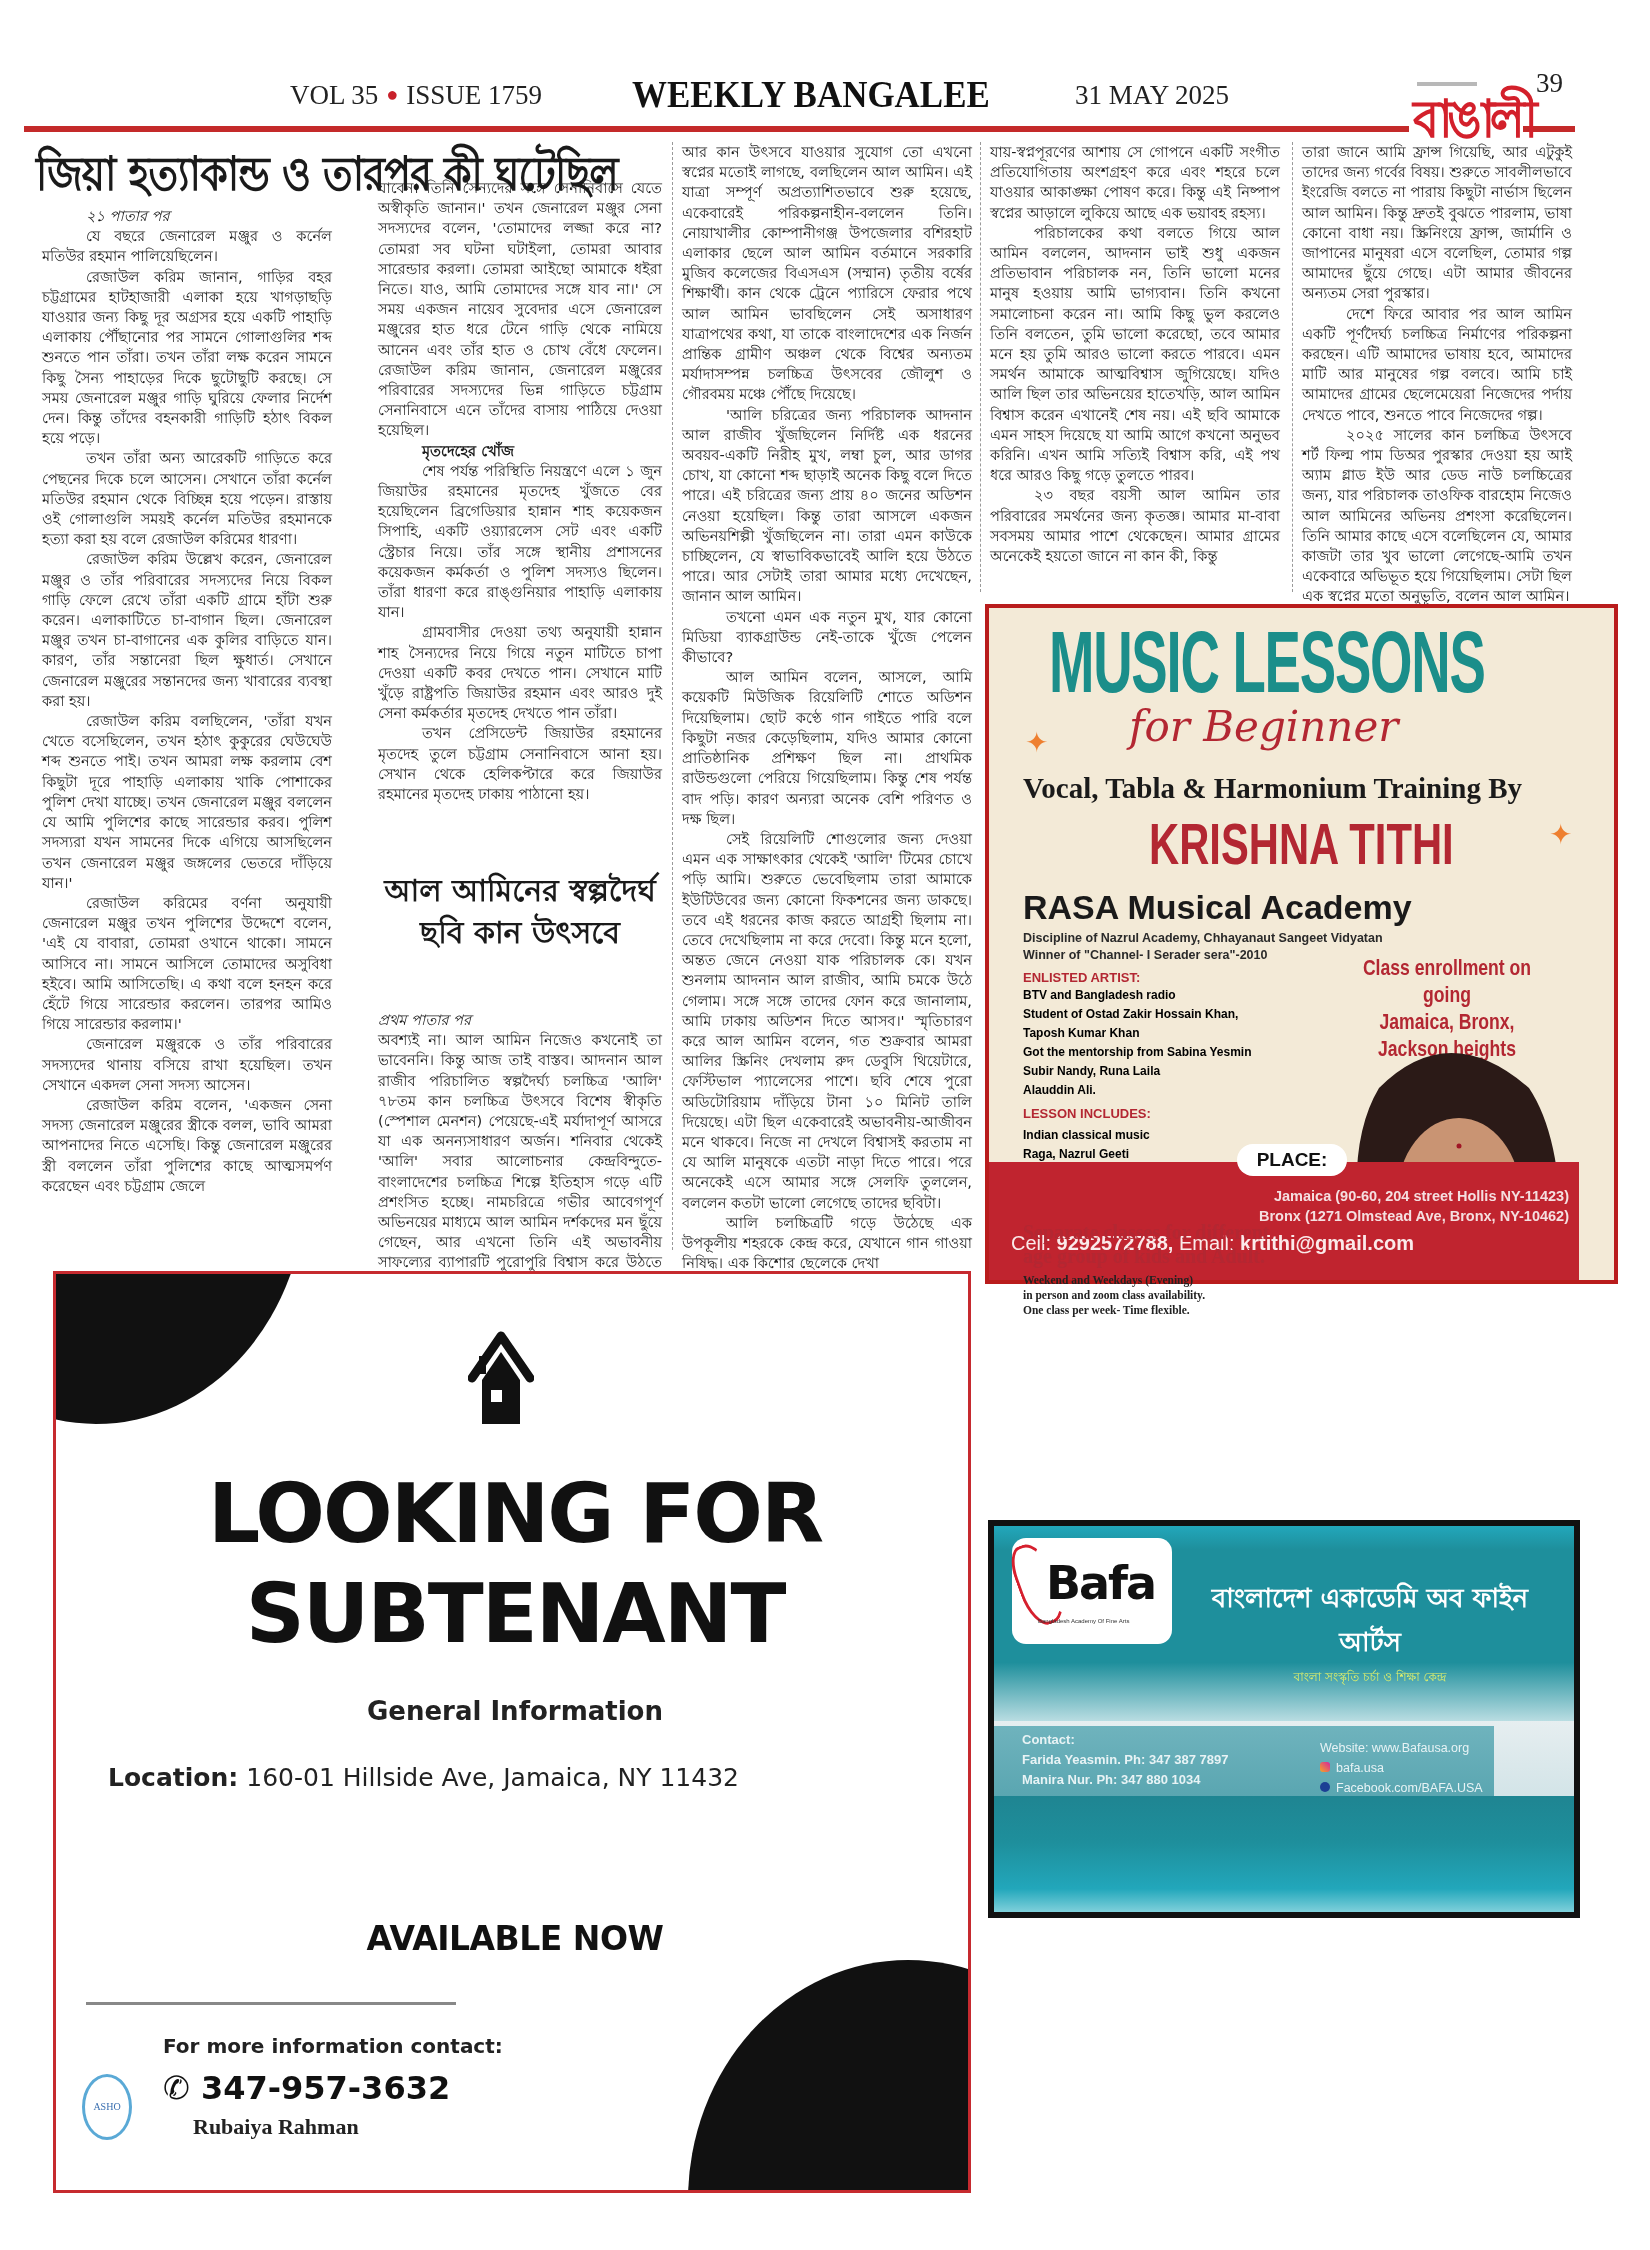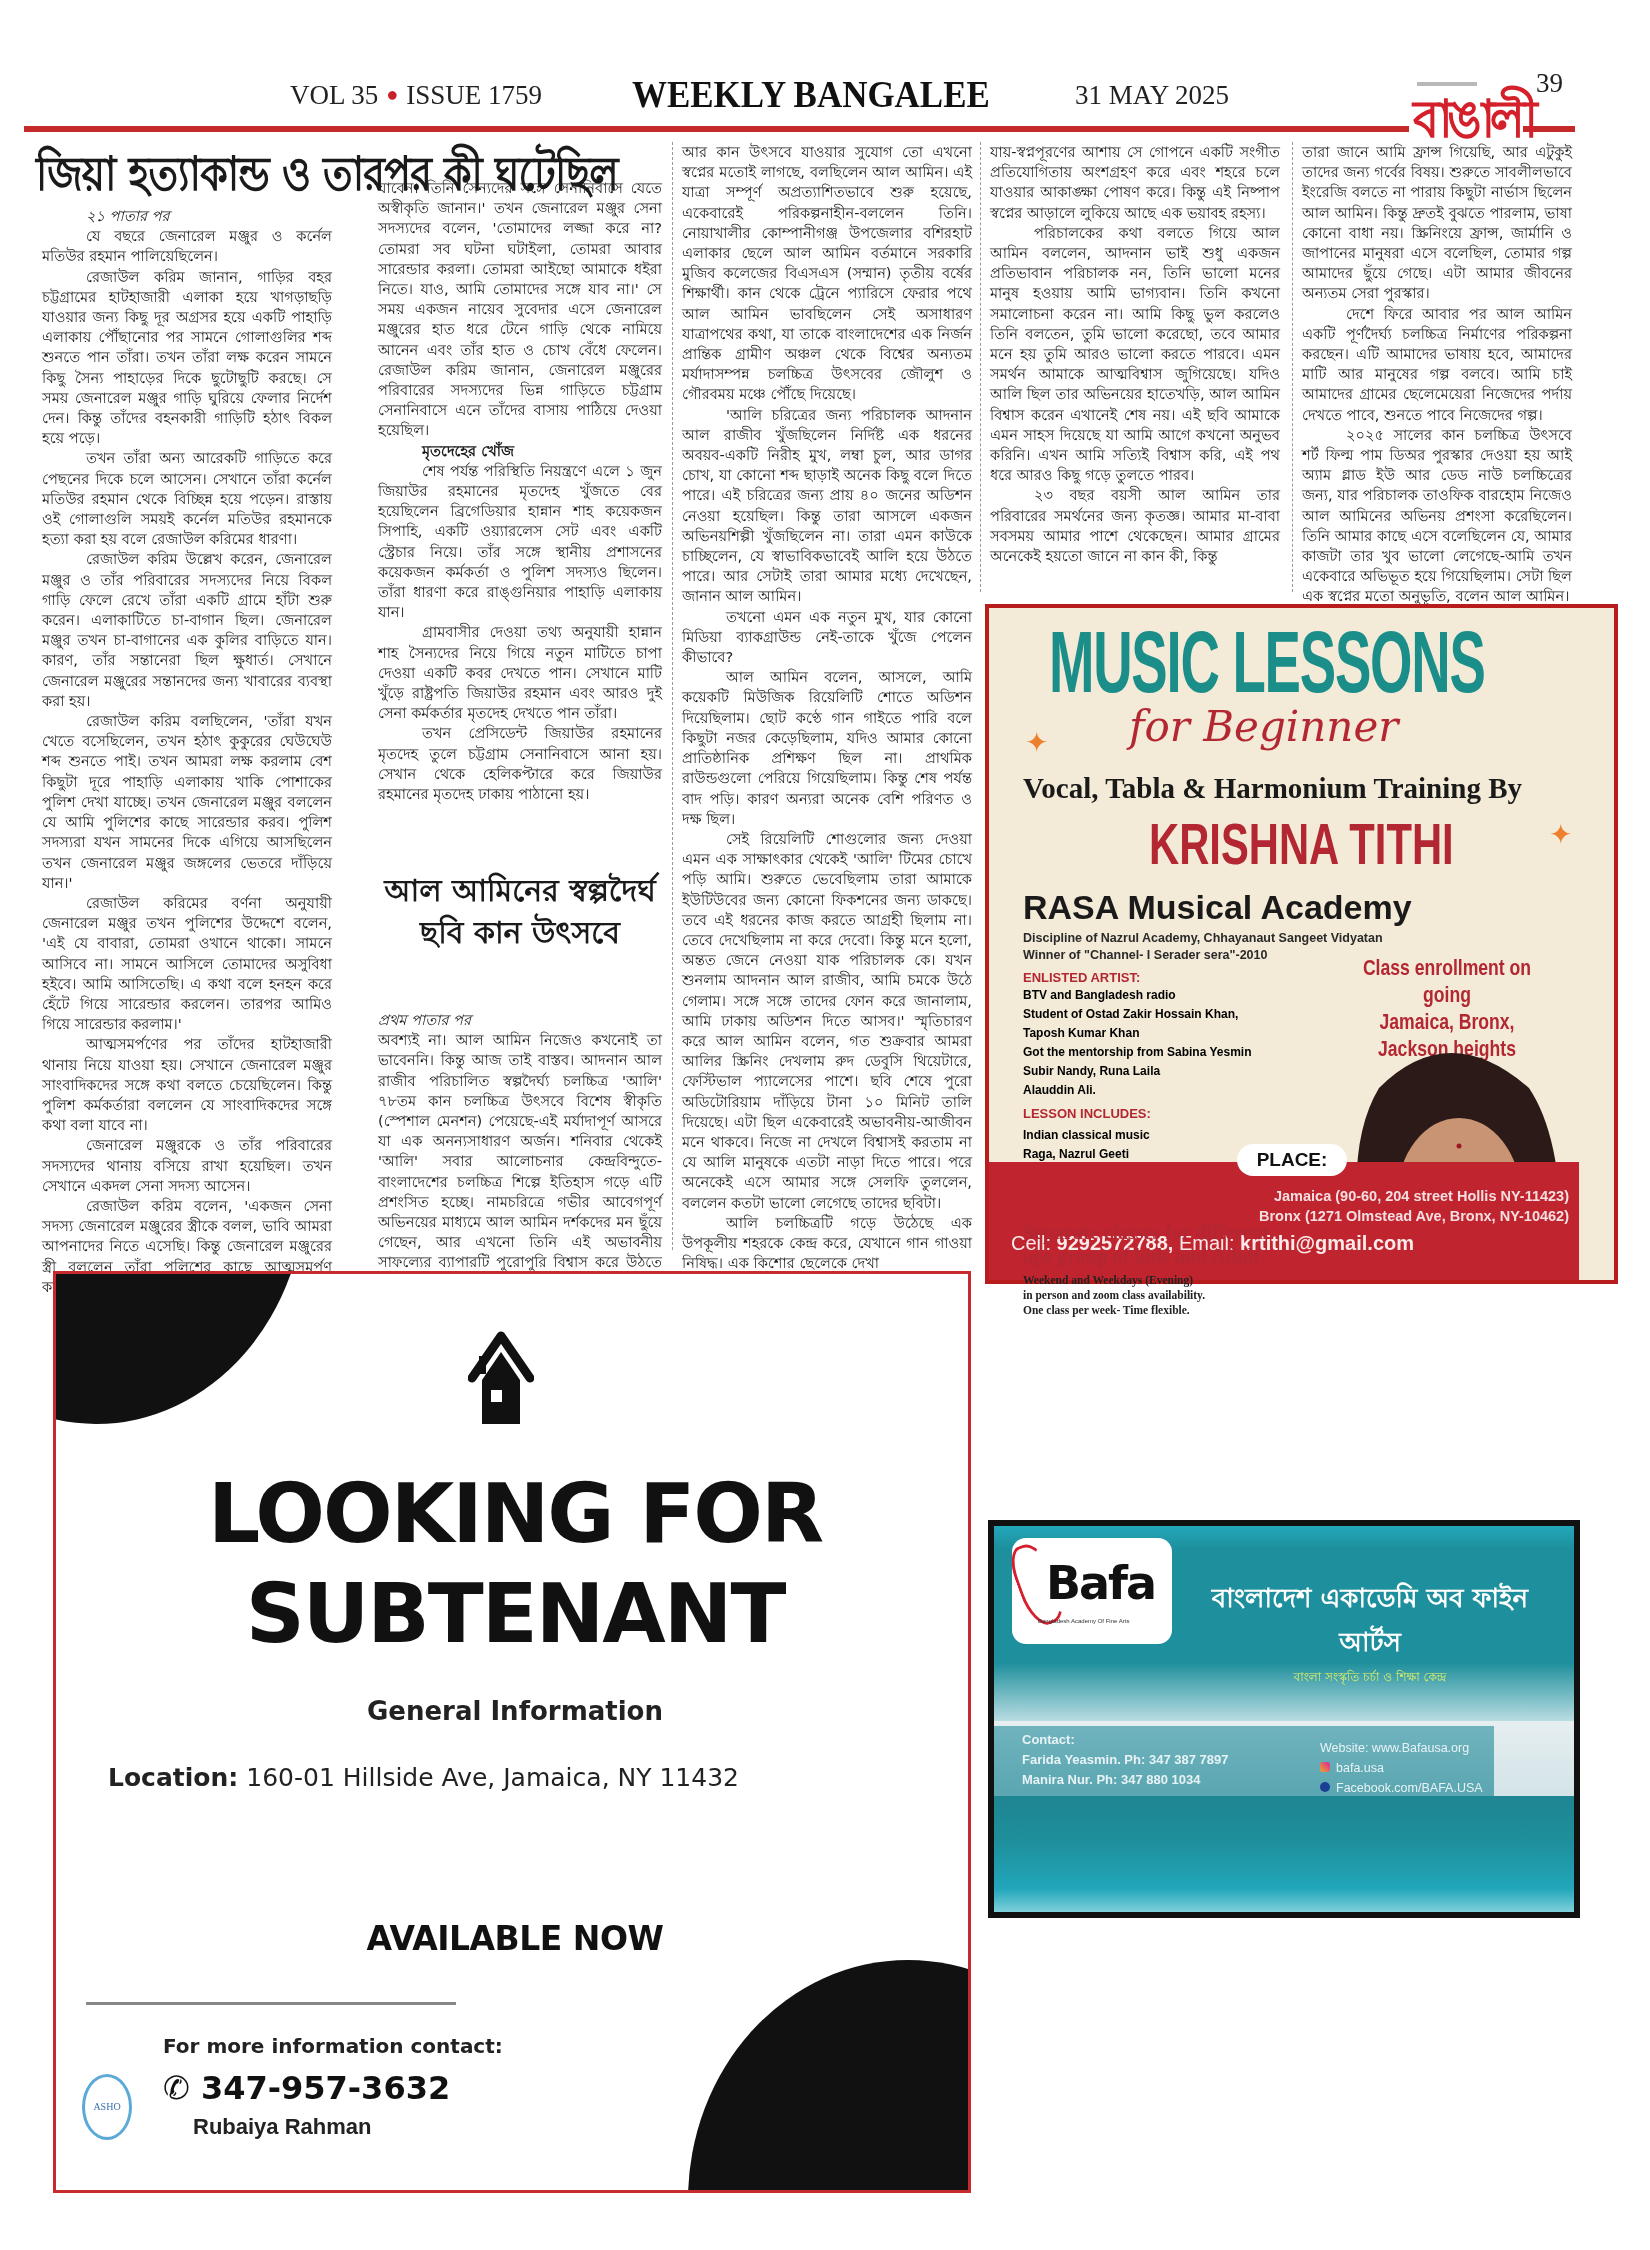--- a/index.html
+++ b/index.html
@@ -62,21 +62,21 @@
   .blob-br { position: absolute; right: -160px; bottom: -250px; width: 440px; height: 480px; border-radius: 50%; background: #111; }
   .house { position: absolute; left: 412px; top: 56px; width: 66px; height: 96px; }
   .tenant-h1 { position: absolute; left: 0; width: 918px; text-align: center; font-family: "DejaVu Sans", sans-serif; font-weight: bold; font-size: 82px; color: #111; letter-spacing: -2px; line-height: 96px; }
   .tenant-gi { position: absolute; left: 0; top: 422px; width: 918px; text-align: center; font-family: "DejaVu Sans", sans-serif; font-weight: bold; font-size: 26px; color: #222; }
   .tenant-p { position: absolute; left: 52px; width: 780px; font-family: "DejaVu Sans", sans-serif; font-size: 25px; line-height: 36px; color: #222; }
   .tenant-p b { font-weight: bold; }
   .tenant-avail { position: absolute; left: 0; top: 645px; width: 918px; text-align: center; font-family: "DejaVu Sans", sans-serif; font-weight: bold; font-size: 33px; color: #111; letter-spacing: -0.5px; }
   .tenant-hr { position: absolute; left: 30px; top: 728px; width: 370px; height: 3px; background: #888; }
   .tenant-more { position: absolute; left: 107px; top: 760px; font-family: "DejaVu Sans", sans-serif; font-weight: bold; font-size: 20px; color: #222; }
   .tenant-phone { position: absolute; left: 107px; top: 795px; font-family: "DejaVu Sans", sans-serif; font-weight: bold; font-size: 32px; color: #111; white-space: nowrap; }
-  .tenant-name { position: absolute; left: 137px; top: 840px; font-family: Liberation Sans, sans-serif; font-weight: bold; font-size: 22px; color: #222; }
+  .tenant-name { position: absolute; left: 137px; top: 840px; font-family: Liberation Serif, serif; font-weight: bold; font-size: 22px; color: #222; }
   .asho-logo { position: absolute; left: 26px; top: 800px; width: 50px; height: 66px; border-radius: 50%; border: 3px solid #5aa9d6; background: #fff; text-align: center; font-family: "Liberation Serif", serif; font-size: 10px; color: #3a6fb0; line-height: 60px; }
 
   
   .bafa-ad { position: absolute; left: 988px; top: 1520px; width: 592px; height: 398px; border: 6px solid #111; background: #1f8e9a; overflow: hidden; }
   .bafa-top { position: absolute; left: 0; top: 0; width: 580px; height: 195px; background: linear-gradient(#22a7bb 0%, #1e8f9c 12%, #1e8f9c 70%, #b9dde2 100%); }
   .bafa-logo { position: absolute; left: 18px; top: 12px; width: 160px; height: 106px; background: #fff; border-radius: 14px; }
   .bafa-logo .word { position: absolute; left: 34px; top: 18px; font-family: "DejaVu Sans", sans-serif; font-weight: bold; font-size: 46px; color: #111; letter-spacing: -2px; }
   .bafa-logo .tag { position: absolute; left: 26px; top: 80px; font-family: "Liberation Sans", sans-serif; font-size: 6px; color: #333; }
   .bafa-logo .swirl { position: absolute; left: 6px; top: 4px; width: 40px; height: 84px; border: 3px solid #d6202e; border-radius: 40% 60% 50% 50%; transform: rotate(-20deg); border-right-color: transparent; }
   .bafa-bn1 { position: absolute; left: 196px; top: 50px; width: 360px; text-align: center; font-family: "DejaVu Sans", sans-serif; font-weight: bold; font-size: 26px; line-height: 44px; color: #fff; }
@@ -117,21 +117,20 @@
 <div class="col-rule" style="left:1292px; height:450px;"></div>
 
 <div class="col c1">
   <p class="kicker">২১ পাতার পর</p>
   <p>যে বছরে জেনারেল মঞ্জুর ও কর্নেল মতিউর রহমান পালিয়েছিলেন।</p>
   <p>রেজাউল করিম জানান, গাড়ির বহর চট্টগ্রামের হাটহাজারী এলাকা হয়ে খাগড়াছড়ি যাওয়ার জন্য কিছু দূর অগ্রসর হয়ে একটি পাহাড়ি এলাকায় পৌঁছানোর পর সামনে গোলাগুলির শব্দ শুনতে পান তাঁরা। তখন তাঁরা লক্ষ করেন সামনে কিছু সৈন্য পাহাড়ের দিকে ছুটোছুটি করছে। সে সময় জেনারেল মঞ্জুর গাড়ি ঘুরিয়ে ফেলার নির্দেশ দেন। কিন্তু তাঁদের বহনকারী গাড়িটি হঠাৎ বিকল হয়ে পড়ে।</p>
   <p>তখন তাঁরা অন্য আরেকটি গাড়িতে করে পেছনের দিকে চলে আসেন। সেখানে তাঁরা কর্নেল মতিউর রহমান থেকে বিচ্ছিন্ন হয়ে পড়েন। রাস্তায় ওই গোলাগুলি সময়ই কর্নেল মতিউর রহমানকে হত্যা করা হয় বলে রেজাউল করিমের ধারণা।</p>
   <p>রেজাউল করিম উল্লেখ করেন, জেনারেল মঞ্জুর ও তাঁর পরিবারের সদস্যদের নিয়ে বিকল গাড়ি ফেলে রেখে তাঁরা একটি গ্রামে হাঁটা শুরু করেন। এলাকাটিতে চা-বাগান ছিল। জেনারেল মঞ্জুর তখন চা-বাগানের এক কুলির বাড়িতে যান। কারণ, তাঁর সন্তানেরা ছিল ক্ষুধার্ত। সেখানে জেনারেল মঞ্জুরের সন্তানদের জন্য খাবারের ব্যবস্থা করা হয়।</p>
   <p>রেজাউল করিম বলছিলেন, 'তাঁরা যখন খেতে বসেছিলেন, তখন হঠাৎ কুকুরের ঘেউঘেউ শব্দ শুনতে পাই। তখন আমরা লক্ষ করলাম বেশ কিছুটা দূরে পাহাড়ি এলাকায় খাকি পোশাকের পুলিশ দেখা যাচ্ছে। তখন জেনারেল মঞ্জুর বললেন যে আমি পুলিশের কাছে সারেন্ডার করব। পুলিশ সদস্যরা যখন সামনের দিকে এগিয়ে আসছিলেন তখন জেনারেল মঞ্জুর জঙ্গলের ভেতরে দাঁড়িয়ে যান।'</p>
   <p>রেজাউল করিমের বর্ণনা অনুযায়ী জেনারেল মঞ্জুর তখন পুলিশের উদ্দেশে বলেন, 'এই যে বাবারা, তোমরা ওখানে থাকো। সামনে আসিবে না। সামনে আসিলে তোমাদের অসুবিধা হইবে। আমি আসিতেছি। এ কথা বলে হনহন করে হেঁটে গিয়ে সারেন্ডার করলেন। তারপর আমিও গিয়ে সারেন্ডার করলাম।'</p>
-  <p>আত্মসমর্পণের পর তাঁদের হাটহাজারী থানায় নিয়ে যাওয়া হয়। সেখানে জেনারেল মঞ্জুর সাংবাদিকদের সঙ্গে কথা বলতে চেয়েছিলেন। কিন্তু পুলিশ কর্মকর্তারা বললেন যে সাংবাদিকদের সঙ্গে কথা বলা যাবে না।</p>
   <p>জেনারেল মঞ্জুরকে ও তাঁর পরিবারের সদস্যদের থানায় বসিয়ে রাখা হয়েছিল। তখন সেখানে একদল সেনা সদস্য আসেন।</p>
   <p>রেজাউল করিম বলেন, 'একজন সেনা সদস্য জেনারেল মঞ্জুরের স্ত্রীকে বলল, ভাবি আমরা আপনাদের নিতে এসেছি। কিন্তু জেনারেল মঞ্জুরের স্ত্রী বললেন তাঁরা পুলিশের কাছে আত্মসমর্পণ করেছেন এবং চট্টগ্রাম জেলে</p>
 </div>
 
 <div class="col c2">
   <p class="noindent">যাবেন। তিনি সৈন্যদের সঙ্গে সেনানিবাসে যেতে অস্বীকৃতি জানান।' তখন জেনারেল মঞ্জুর সেনা সদস্যদের বলেন, 'তোমাদের লজ্জা করে না? তোমরা সব ঘটনা ঘটাইলা, তোমরা আবার সারেন্ডার করলা। তোমরা আইছো আমাকে ধইরা নিতে। যাও, আমি তোমাদের সঙ্গে যাব না।' সে সময় একজন নায়েব সুবেদার এসে জেনারেল মঞ্জুরের হাত ধরে টেনে গাড়ি থেকে নামিয়ে আনেন এবং তাঁর হাত ও চোখ বেঁধে ফেলেন। রেজাউল করিম জানান, জেনারেল মঞ্জুরের পরিবারের সদস্যদের ভিন্ন গাড়িতে চট্টগ্রাম সেনানিবাসে এনে তাঁদের বাসায় পাঠিয়ে দেওয়া হয়েছিল।</p>
   <p class="subhead">মৃতদেহের খোঁজ</p>
   <p>শেষ পর্যন্ত পরিস্থিতি নিয়ন্ত্রণে এলে ১ জুন জিয়াউর রহমানের মৃতদেহ খুঁজতে বের হয়েছিলেন ব্রিগেডিয়ার হান্নান শাহ কয়েকজন সিপাহি, একটি ওয়্যারলেস সেট এবং একটি স্ট্রেচার নিয়ে। তাঁর সঙ্গে স্থানীয় প্রশাসনের কয়েকজন কর্মকর্তা ও পুলিশ সদস্যও ছিলেন। তাঁরা ধারণা করে রাঙ্গুনিয়ার পাহাড়ি এলাকায় যান।</p>
   <p>গ্রামবাসীর দেওয়া তথ্য অনুযায়ী হান্নান শাহ সৈন্যদের নিয়ে গিয়ে নতুন মাটিতে চাপা দেওয়া একটি কবর দেখতে পান। সেখানে মাটি খুঁড়ে রাষ্ট্রপতি জিয়াউর রহমান এবং আরও দুই সেনা কর্মকর্তার মৃতদেহ দেখতে পান তাঁরা।</p>
   <p>তখন প্রেসিডেন্ট জিয়াউর রহমানের মৃতদেহ তুলে চট্টগ্রাম সেনানিবাসে আনা হয়। সেখান থেকে হেলিকপ্টারে করে জিয়াউর রহমানের মৃতদেহ ঢাকায় পাঠানো হয়।</p>

